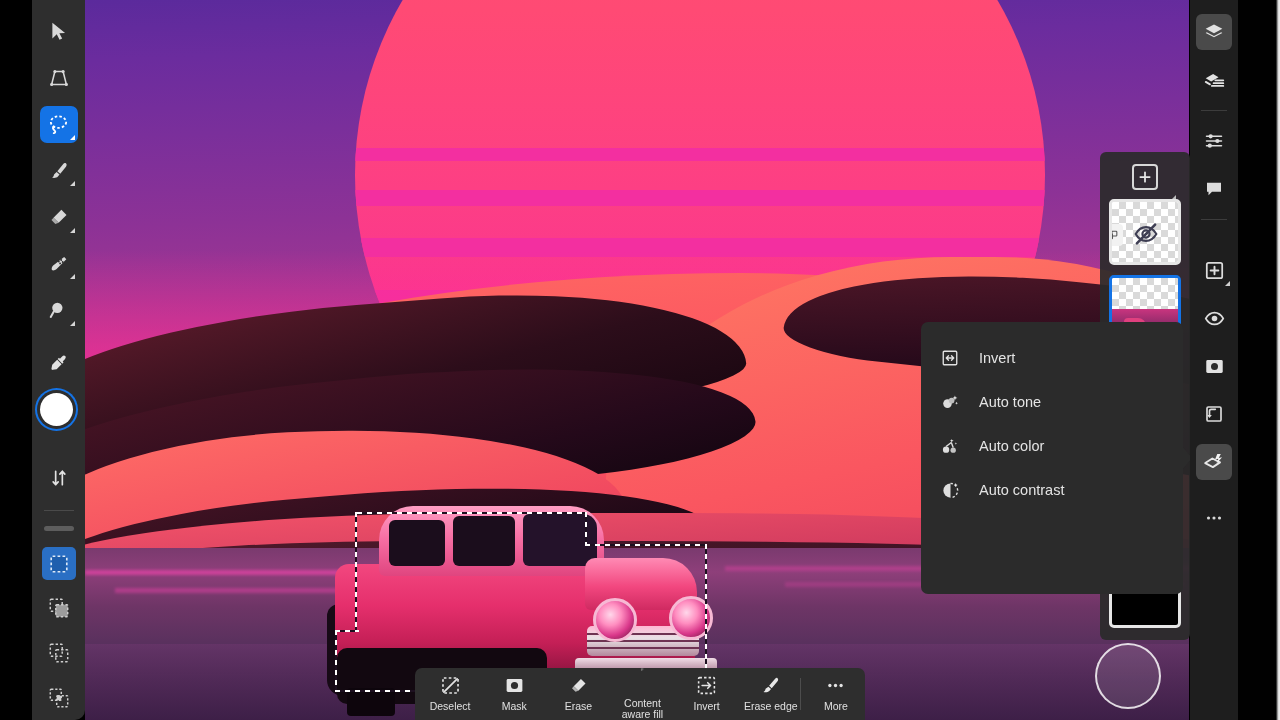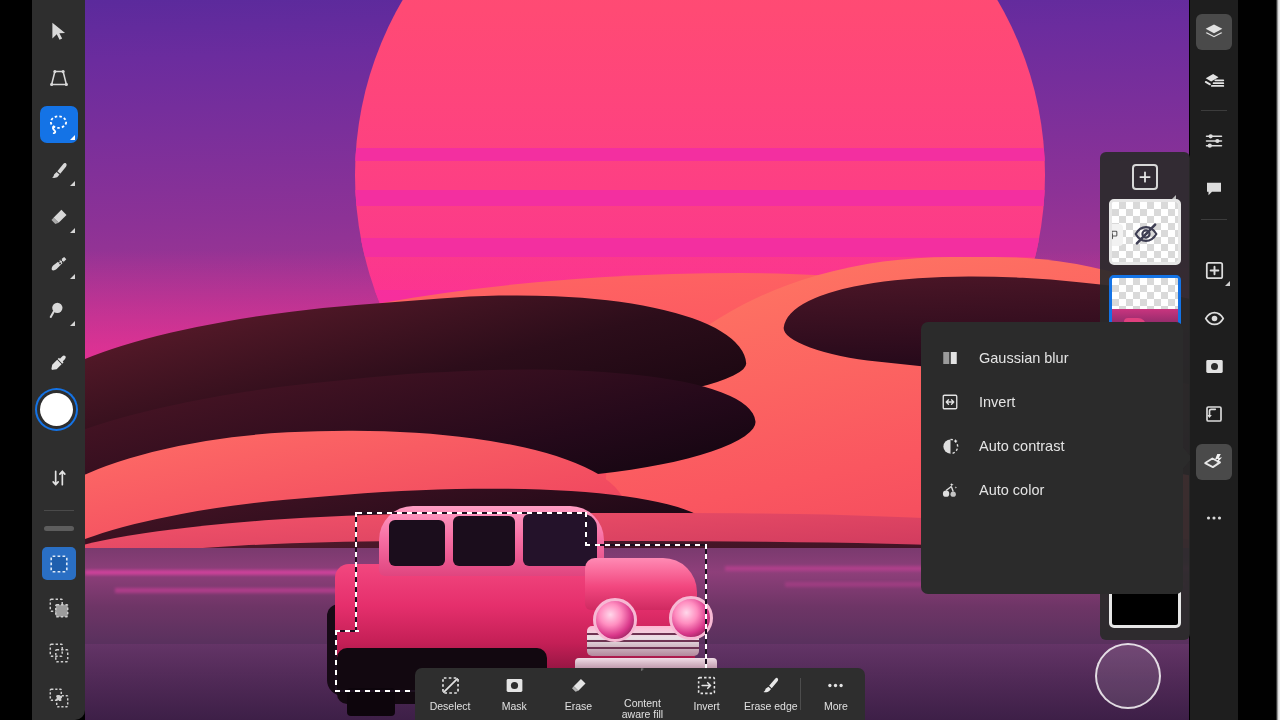--- a/index.html
+++ b/index.html
@@ -392,65 +392,67 @@
     </div>
 
     <div class="layer" style="margin-top:auto;margin-bottom:6px;" title="Black layer">
       <div class="layer-black"></div>
     </div>
   </div>
 
   <div class="popup-tail"></div>
   <div class="popup">
 
-    <div class="popup-item">
-      <span class="pi-icon">
-        <svg width="18" height="18" viewBox="0 0 24 24">
-          <rect x="3" y="4" width="8" height="16" fill="#9b9b9b"></rect>
-          <rect x="13" y="4" width="8" height="16" fill="#e2e2e2"></rect>
-        </svg>
-      </span>
-      <span class="pi-label">Gaussian blur</span>
-    </div>
 
     <div class="popup-item">
       <span class="pi-icon">
         <svg width="18" height="18" viewBox="0 0 24 24">
           <rect x="3" y="3" width="18" height="18" rx="1.5" fill="none" stroke="#e2e2e2" stroke-width="1.8"></rect>
           <path d="M7 12 L17 12 M7 12 L10 9 M7 12 L10 15 M17 12 L14 9 M17 12 L14 15" stroke="#e2e2e2" stroke-width="1.8" fill="none" stroke-linecap="round" stroke-linejoin="round"></path>
         </svg>
       </span>
       <span class="pi-label">Invert</span>
     </div>
 
-
     <div class="popup-item">
       <span class="pi-icon">
         <svg width="19" height="19" viewBox="0 0 24 24">
-          <path d="M12 3 A9 9 0 1 0 12 21 Z" fill="#dedede"></path>
-          <path d="M12 3 A9 9 0 0 1 12 21" fill="none" stroke="#dedede" stroke-width="1.8" stroke-dasharray="3 2.6"></path>
-          <path d="M18.6 2.4 L19.3 4.3 L21.2 5 L19.3 5.7 L18.6 7.6 L17.9 5.7 L16 5 L17.9 4.3 Z" fill="#f2f2f2"></path>
+          <circle cx="8.2" cy="13.4" r="5.4" fill="#dcdcdc"></circle>
+          <circle cx="13.4" cy="9.6" r="3.6" fill="#bfbfbf"></circle>
+          <path d="M17.6 3 L18.4 5.4 L20.8 6.2 L18.4 7 L17.6 9.4 L16.8 7 L14.4 6.2 L16.8 5.4 Z" fill="#f0f0f0"></path>
+          <path d="M19.6 11 L20.1 12.4 L21.5 12.9 L20.1 13.4 L19.6 14.8 L19.1 13.4 L17.7 12.9 L19.1 12.4 Z" fill="#f0f0f0"></path>
         </svg>
       </span>
-      <span class="pi-label">Auto contrast</span>
+      <span class="pi-label">Auto tone</span>
     </div>
 
     <div class="popup-item">
       <span class="pi-icon">
         <svg width="19" height="19" viewBox="0 0 24 24">
           <circle cx="6.4" cy="16" r="4" fill="#dedede"></circle>
           <circle cx="15.4" cy="16.6" r="3.4" fill="#c4c4c4"></circle>
           <path d="M6.4 12 L13 7" stroke="#dedede" stroke-width="1.8"></path>
           <path d="M15.4 13.2 L13 7" stroke="#dedede" stroke-width="1.8"></path>
           <path d="M13.6 2.4 L14.2 4.2 L16 4.8 L14.2 5.4 L13.6 7.2 L13 5.4 L11.2 4.8 L13 4.2 Z" fill="#f2f2f2"></path>
           <path d="M18.8 6.6 L19.2 7.8 L20.4 8.2 L19.2 8.6 L18.8 9.8 L18.4 8.6 L17.2 8.2 L18.4 7.8 Z" fill="#f2f2f2"></path>
         </svg>
       </span>
       <span class="pi-label">Auto color</span>
     </div>
+
+    <div class="popup-item">
+      <span class="pi-icon">
+        <svg width="19" height="19" viewBox="0 0 24 24">
+          <path d="M12 3 A9 9 0 1 0 12 21 Z" fill="#dedede"></path>
+          <path d="M12 3 A9 9 0 0 1 12 21" fill="none" stroke="#dedede" stroke-width="1.8" stroke-dasharray="3 2.6"></path>
+          <path d="M18.6 2.4 L19.3 4.3 L21.2 5 L19.3 5.7 L18.6 7.6 L17.9 5.7 L16 5 L17.9 4.3 Z" fill="#f2f2f2"></path>
+        </svg>
+      </span>
+      <span class="pi-label">Auto contrast</span>
+    </div>
   </div>
 
   <div class="rail-right">
 
     <div class="ritem active" title="Layers">
       <svg width="20" height="20" viewBox="0 0 24 24">
         <path d="M12 3 L22 8.2 L12 13.4 L2 8.2 Z" fill="#e2e2e2"></path>
         <path d="M3.4 12.4 L12 16.8 L20.6 12.4 L22 13.2 L12 18.4 L2 13.2 Z" fill="#e2e2e2"></path>
       </svg>
     </div>

